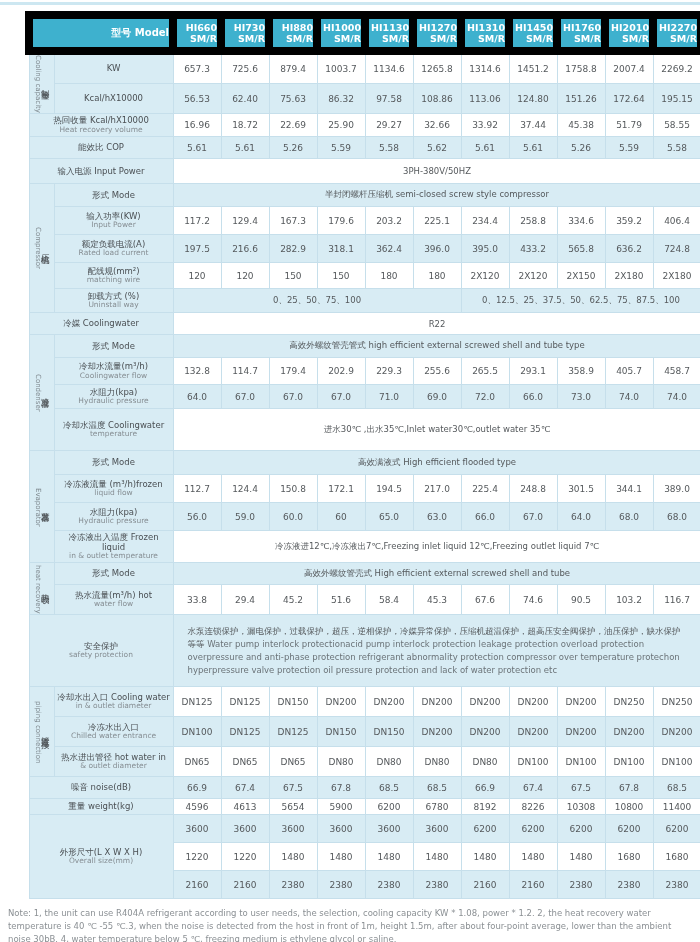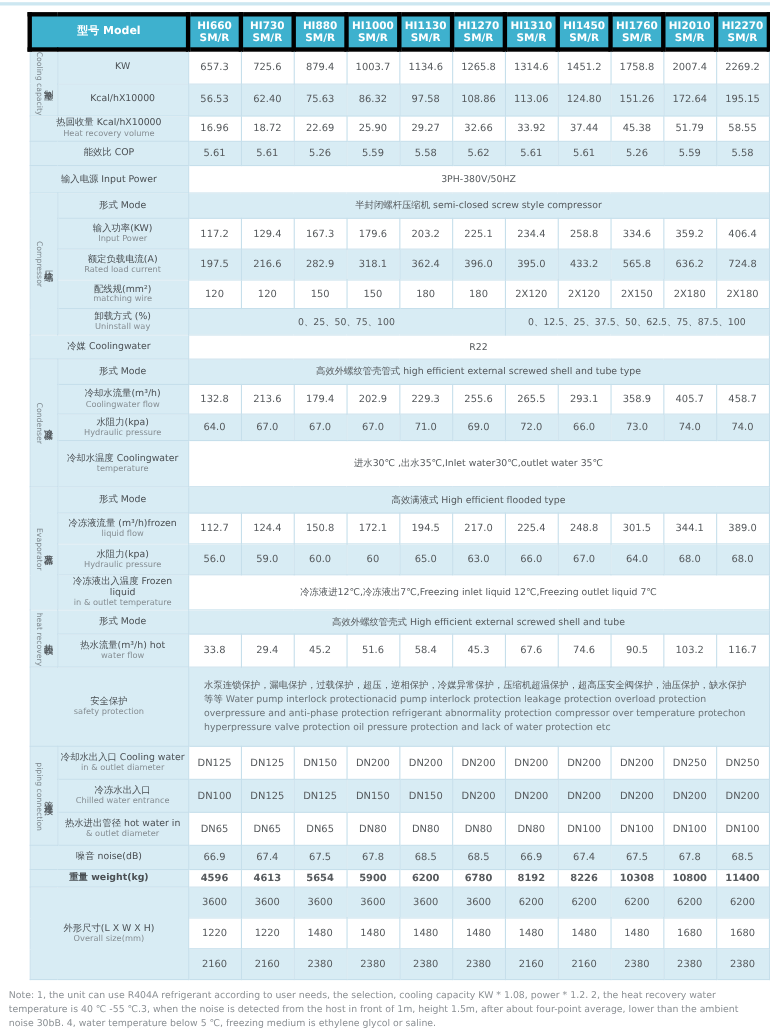--- a/index.html
+++ b/index.html
@@ -10,22 +10,22 @@
   }
   .page{position:relative;width:700px;height:942px;overflow:hidden;background:#fff;}
   .top-line{height:3px;background:#cde7f1;margin-top:2px;}
   table.spec{
     border-collapse:collapse;table-layout:fixed;
     width:672px;margin:6px 3px 0 25px;
     border:1px solid #c6dfeb;
   }
   th.model-th{
     background:#3eb1ce;color:#ffffff;font-weight:bold;
-    font-size:9.5px;line-height:1.18;text-align:center;
-    border:4px solid #000000;padding:3px 0;margin-top:21px;
+    font-size:9.5px;line-height:1.18;text-align:right;
+    border:8px solid #000000;padding:3px 0;margin-top:21px;
   }
   th.corner{font-size:10px;}
   td{border:1px solid #c6dfeb;font-size:9px;text-align:center;vertical-align:middle;padding:1px 1px;overflow:hidden;}
   td.sec{background:#d8ecf4;padding:0;}
   .sec-inner{display:flex;align-items:center;justify-content:center;height:100%;}
   .sec-en{writing-mode:vertical-rl;font-size:7px;color:#7d878d;line-height:1.05;max-height:100%;}
   .sec-cn{writing-mode:vertical-rl;font-size:8.5px;color:#4e5357;letter-spacing:1px;line-height:1.1;}
   td.lbl{background:#d8ecf4;line-height:1.15;padding:1px 2px;}
   .lbl-cn{font-size:8.5px;color:#4a4f53;}
   .lbl-en{font-size:7.5px;color:#868e93;}
@@ -273,21 +273,21 @@
             <div class="lbl-cn">形式 Mode</div>
           </td>
           <td class="val span-val shade" colspan="11">高效外螺纹管壳管式 high efficient external screwed shell and tube type</td>
         </tr>
         <tr style="height: 27px;">
           <td class="lbl" colspan="1">
             <div class="lbl-cn">冷却水流量(m³/h)</div>
             <div class="lbl-en">Coolingwater flow</div>
           </td>
           <td class="val">132.8</td>
-          <td class="val">213.6</td>
+          <td class="val">114.7</td>
           <td class="val">179.4</td>
           <td class="val">202.9</td>
           <td class="val">229.3</td>
           <td class="val">255.6</td>
           <td class="val">265.5</td>
           <td class="val">293.1</td>
           <td class="val">358.9</td>
           <td class="val">405.7</td>
           <td class="val">458.7</td>
         </tr>
@@ -470,21 +470,21 @@
           <td class="val shade">67.5</td>
           <td class="val shade">67.8</td>
           <td class="val shade">68.5</td>
           <td class="val shade">68.5</td>
           <td class="val shade">66.9</td>
           <td class="val shade">67.4</td>
           <td class="val shade">67.5</td>
           <td class="val shade">67.8</td>
           <td class="val shade">68.5</td>
         </tr>
-        <tr style="height: 16px; font-weight: bold;">
+        <tr style="height: 16px;">
           <td class="lbl" colspan="2">
             <div class="lbl-cn">重量 weight(kg)</div>
           </td>
           <td class="val">4596</td>
           <td class="val">4613</td>
           <td class="val">5654</td>
           <td class="val">5900</td>
           <td class="val">6200</td>
           <td class="val">6780</td>
           <td class="val">8192</td>

